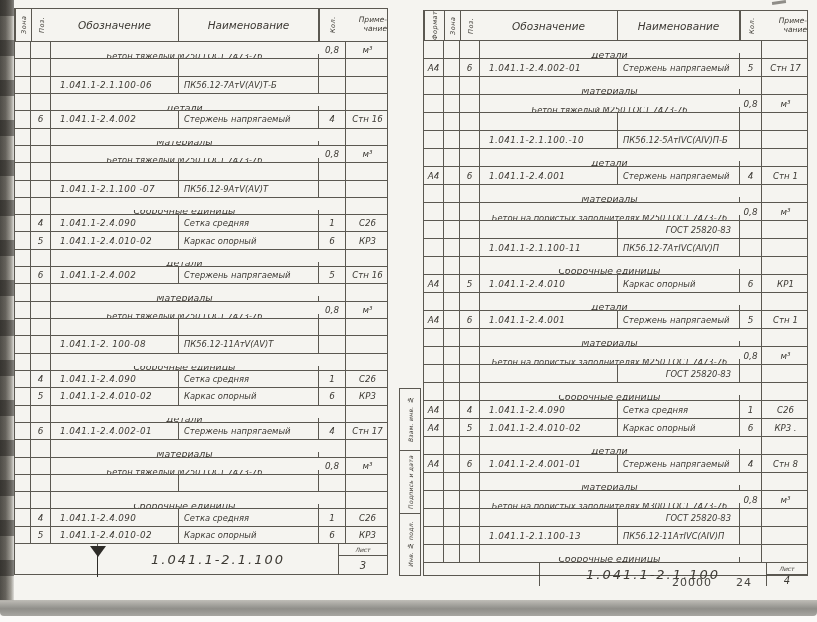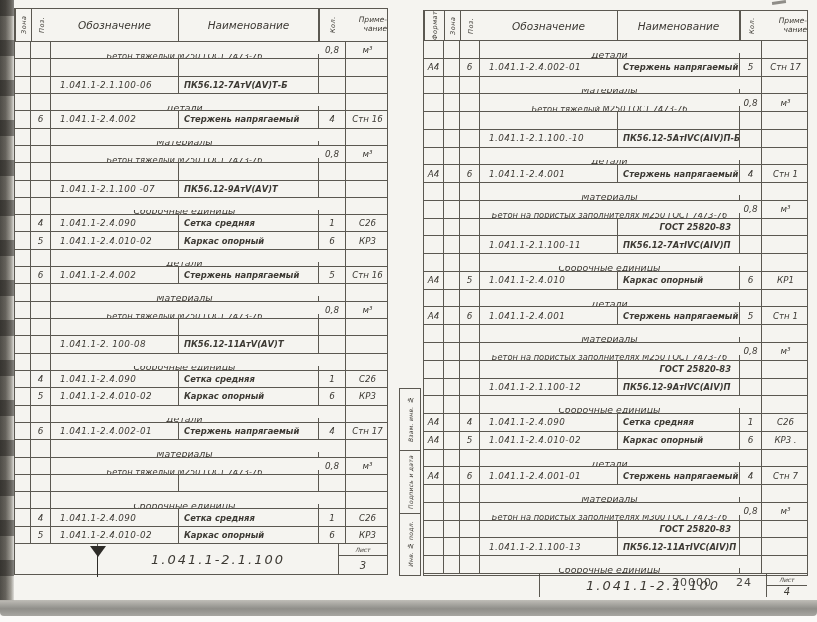--- a/index.html
+++ b/index.html
@@ -43,21 +43,21 @@
   .trow{display:grid;flex:1;border-bottom:1px solid var(--ln);min-height:0;}
   .trow:last-child{border-bottom:none;}
   #left-page .trow{grid-template-columns:16px 20px 128px 140px 27px 43px;}
   #right-page .trow{grid-template-columns:20px 16px 20px 138px 122px 22px 47px;}
   .cell{border-right:1px solid var(--ln);display:flex;align-items:center;overflow:hidden;min-width:0;}
   .cell:last-child{border-right:none;}
   .cell span{white-space:nowrap;}
   .c-zona,.c-poz,.c-kol,.c-format{justify-content:center;font-size:8.8px;}
   .c-prim{justify-content:center;font-size:8.6px;}
   .c-oboz{padding-left:9px;font-size:8.8px;letter-spacing:.4px;}
-  .c-naim{padding-left:5px;font-size:8.4px;font-weight:bold;}
+  .c-naim{padding-left:5px;font-size:8.4px;}
   .c-naim.right{justify-content:flex-end;padding-right:8px;}
   .c-span{justify-content:center;margin-top:12px;}
   .c-span.sec{font-size:9.4px;}
   .c-span.sec span{border-bottom:1px solid currentColor;padding:0 10px 1px;}
   .c-span.mat{font-size:8.3px;}
   
   .tfoot{display:grid;height:30px;border-top:1px solid var(--ln);}
   #left-page .tfoot{grid-template-columns:83px 1fr 48px;}
   #right-page .tfoot{grid-template-columns:116px 1fr 40px;}
   .f-empty{border-right:1px solid var(--ln);}
@@ -751,33 +751,20 @@
           <div class="cell c-naim right">
             <span>ГОСТ 25820-83</span>
           </div>
           <div class="cell c-kol"></div>
           <div class="cell c-prim"></div>
         </div>
         <div class="trow">
           <div class="cell c-format"></div>
           <div class="cell c-zona"></div>
           <div class="cell c-poz"></div>
-          <div class="cell c-oboz">
-            <span>1.041.1-2.1.100-12</span>
-          </div>
-          <div class="cell c-naim">
-            <span>ПК56.12-9АтIVС(АIV)П</span>
-          </div>
-          <div class="cell c-kol"></div>
-          <div class="cell c-prim"></div>
-        </div>
-        <div class="trow">
-          <div class="cell c-format"></div>
-          <div class="cell c-zona"></div>
-          <div class="cell c-poz"></div>
           <div class="cell c-span sec" style="grid-column: 4 / 6;">
             <span>Сборочные единицы</span>
           </div>
           <div class="cell c-kol"></div>
           <div class="cell c-prim"></div>
         </div>
         <div class="trow">
           <div class="cell c-format">
             <span>А4</span>
           </div>
@@ -840,21 +827,21 @@
           <div class="cell c-oboz">
             <span>1.041.1-2.4.001-01</span>
           </div>
           <div class="cell c-naim">
             <span>Стержень напрягаемый</span>
           </div>
           <div class="cell c-kol">
             <span>4</span>
           </div>
           <div class="cell c-prim">
-            <span>Стн 7</span>
+            <span>Стн 8</span>
           </div>
         </div>
         <div class="trow">
           <div class="cell c-format"></div>
           <div class="cell c-zona"></div>
           <div class="cell c-poz"></div>
           <div class="cell c-span sec" style="grid-column: 4 / 6;">
             <span>Материалы</span>
           </div>
           <div class="cell c-kol"></div>

